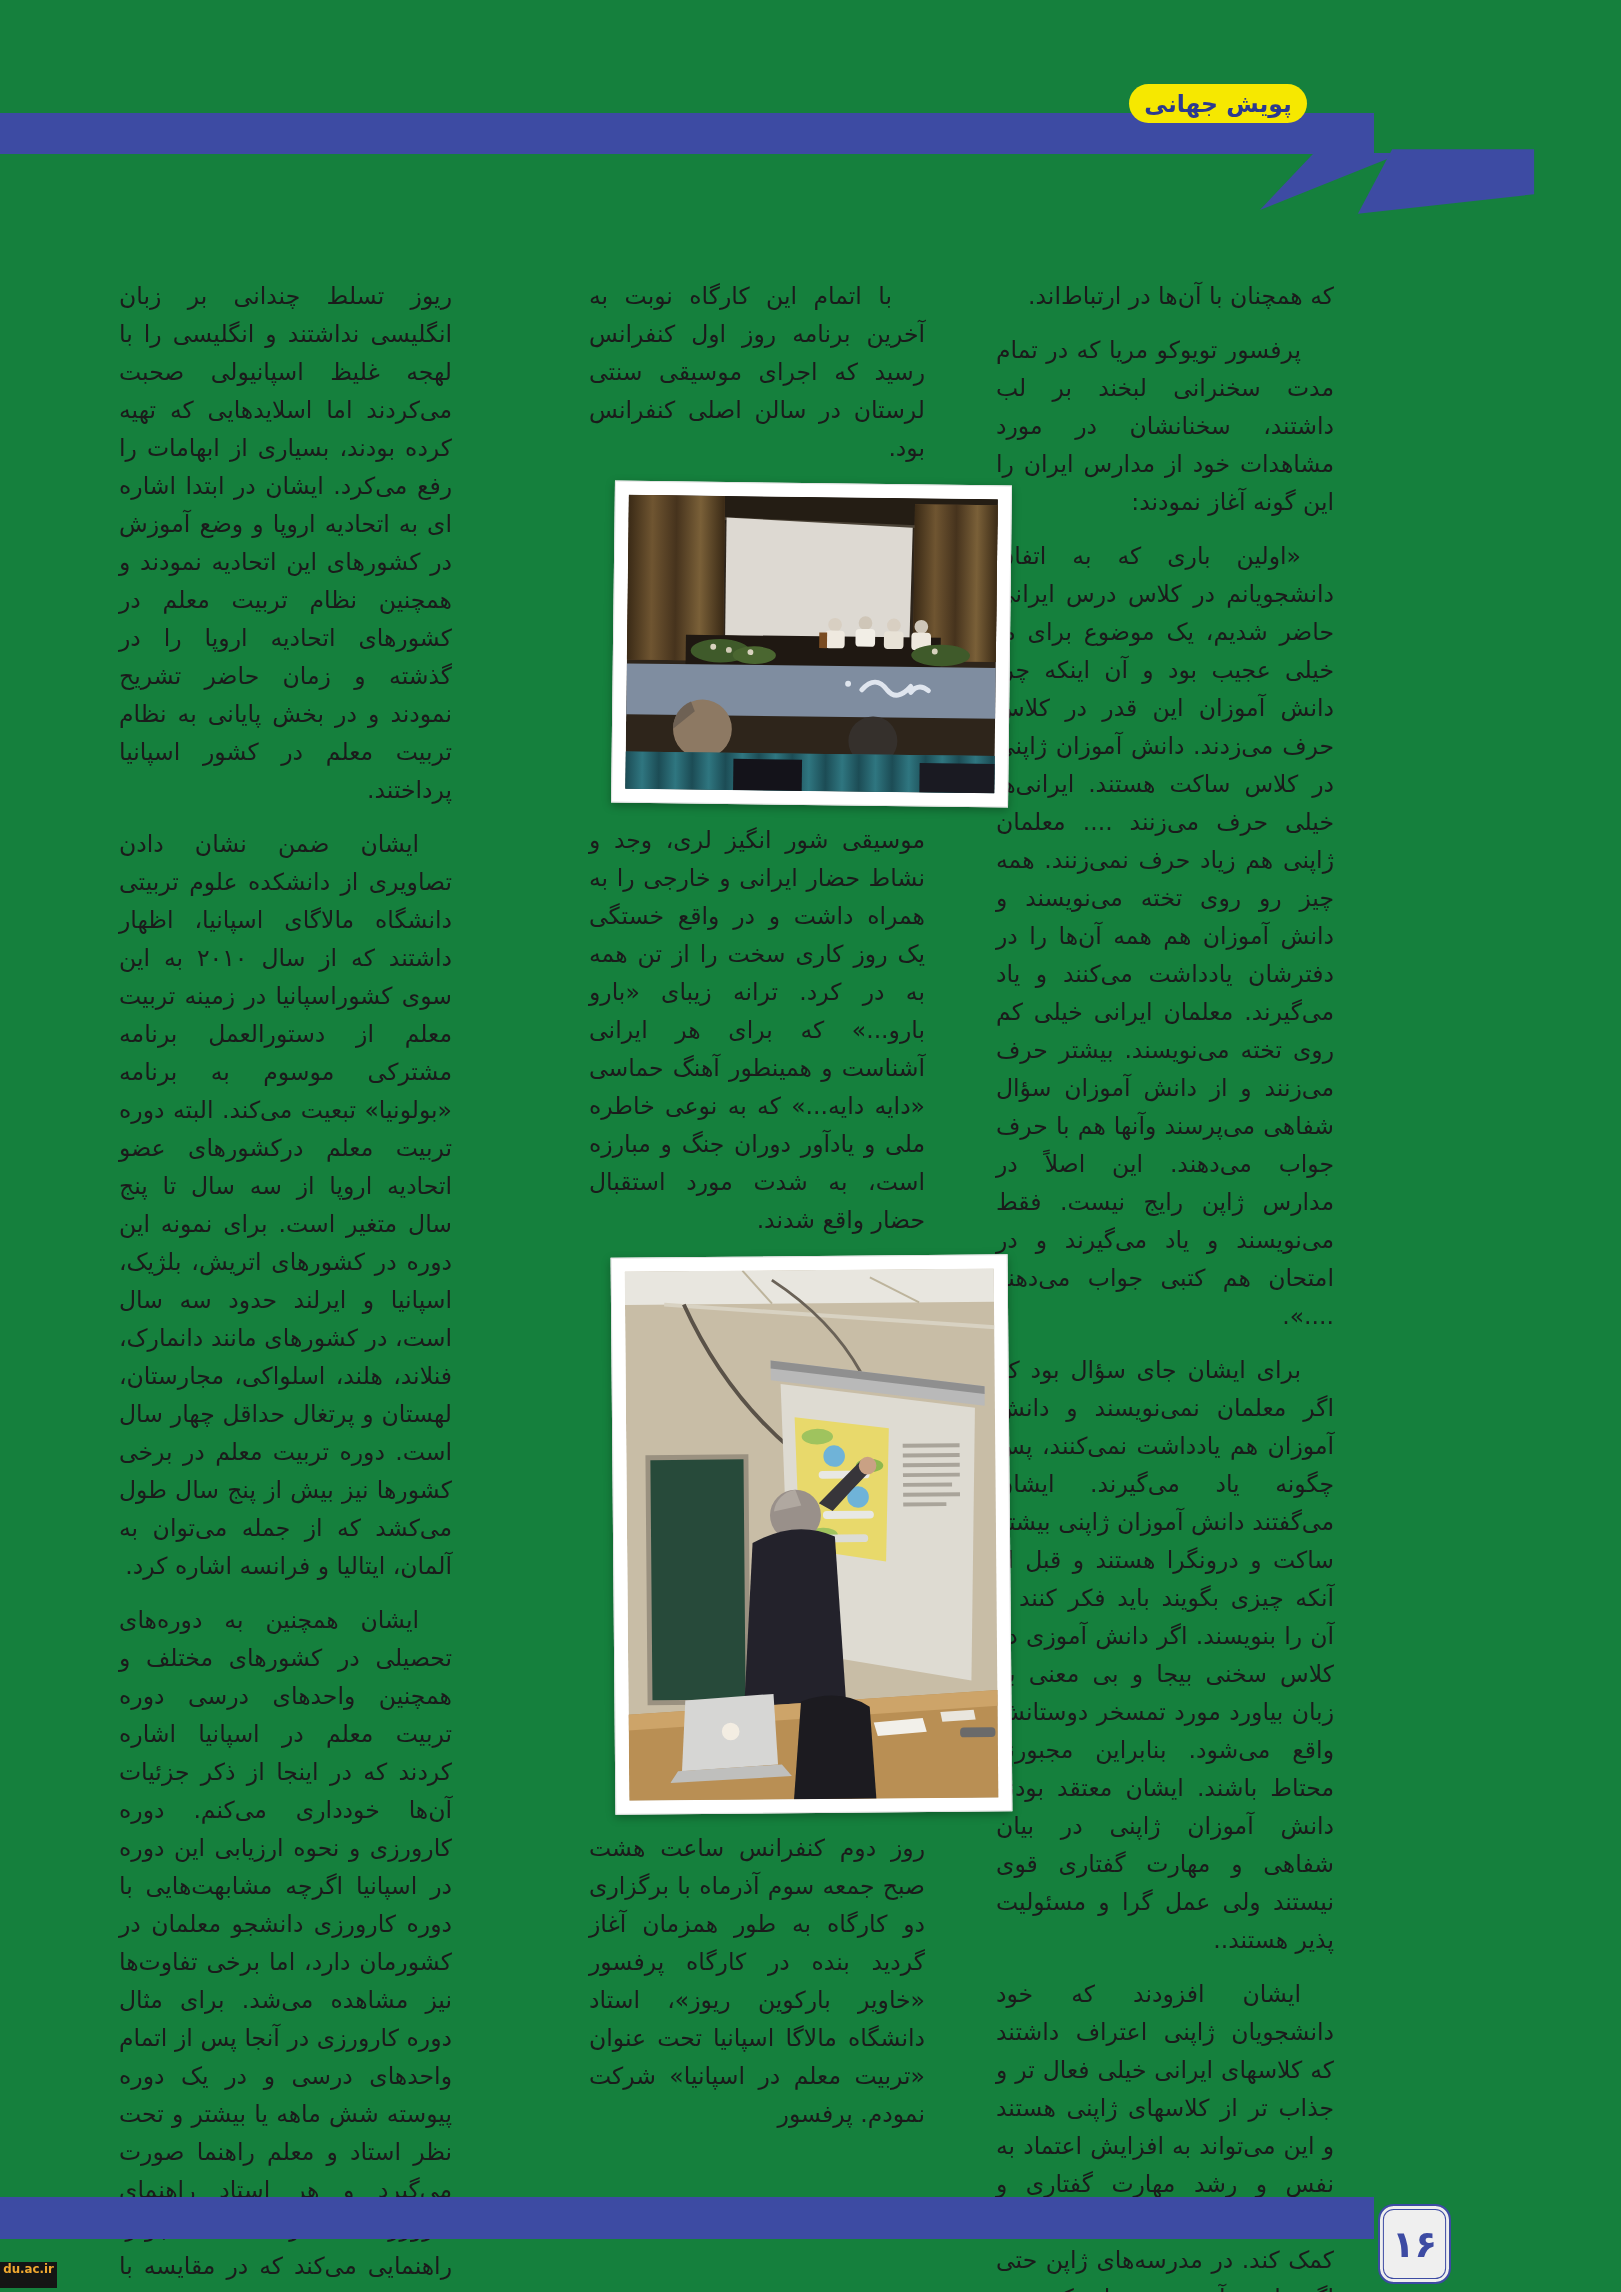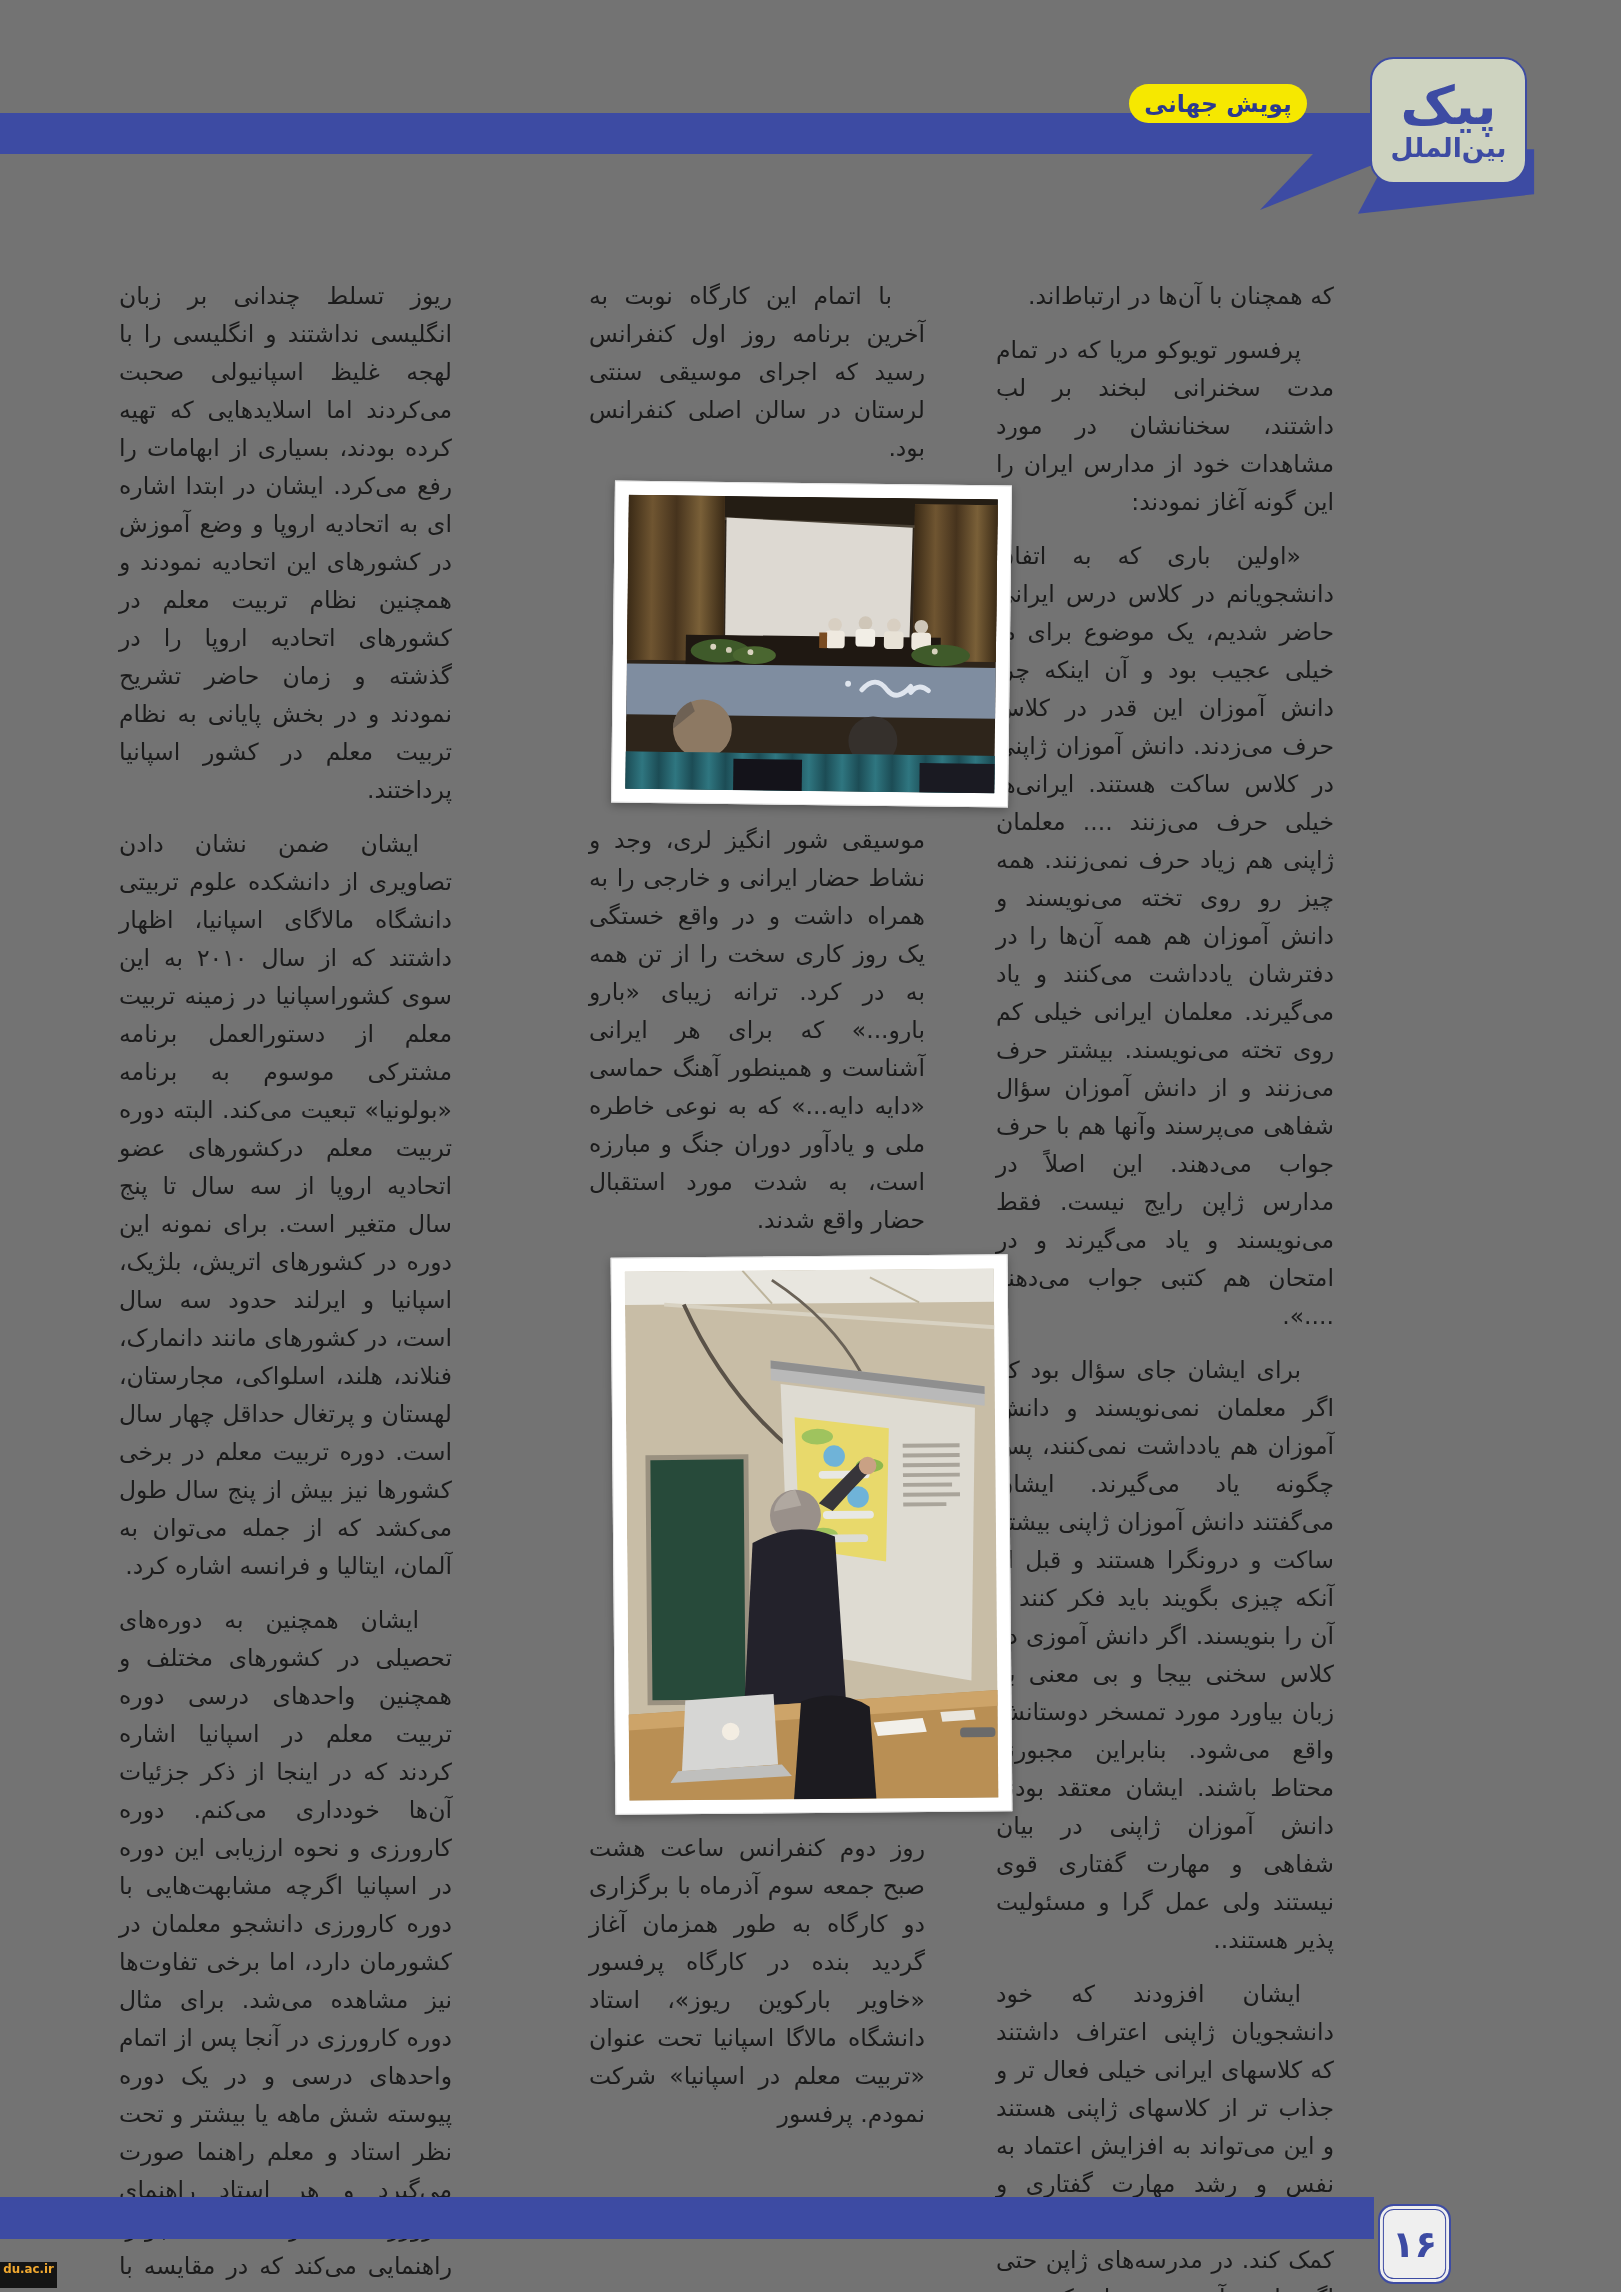--- a/index.html
+++ b/index.html
@@ -1,17 +1,17 @@
 <!DOCTYPE html>
 <html lang="fa" dir="rtl"><head>
 <meta charset="utf-8">
 <style>
   html,body{margin:0;padding:0;background:#ffffff;}
   .page{
-    position:relative;width:1621px;height:2293px;background:#737373;overflow:hidden;
+    position:relative;width:1621px;height:2293px;background:#15803d;overflow:hidden;
     font-family:"DejaVu Sans",sans-serif;direction:rtl;
   }
   
   .top-band{position:absolute;left:0;top:113px;width:1374px;height:41px;background:#3d4ba3;}
   .band-swoosh{position:absolute;left:1255px;top:153px;width:157px;height:59px;}
   .logo-tail{position:absolute;left:1353px;top:147px;width:186px;height:69px;}
   .section-pill{
     position:absolute;left:1129px;top:84px;width:178px;height:39px;border-radius:19.6px;
     background:#f6e800;display:flex;align-items:center;justify-content:center;
   }
@@ -62,24 +62,20 @@
 
   <div class="top-band"></div>
   <svg class="band-swoosh" viewBox="0 0 160 60">
     <polygon points="60,0 150,0 5,58" fill="#3d4ba3"></polygon>
   </svg>
   <svg class="logo-tail" viewBox="0 0 190 70">
     <polygon points="40,2 185,2 185,48 5,68" fill="#3d4ba3"></polygon>
   </svg>
   <div class="section-pill">
     <span>پویش جهانی</span>
-  </div>
-  <div class="logo-box">
-    <span class="l1">پیک</span>
-    <span class="l2">بین‌الملل</span>
   </div>
 
   <section class="col col-right">
     <p class="cont">که همچنان با آن‌ها در ارتباط‌اند.</p>
     <p>پرفسور تویوکو مریا که در تمام مدت سخنرانی لبخند بر لب داشتند، سخنانشان در مورد مشاهدات خود از مدارس ایران را این گونه آغاز نمودند:</p>
     <p>«اولین باری که به اتفاق دانشجویانم در کلاس درس ایرانی حاضر شدیم، یک موضوع برای ما خیلی عجیب بود و آن اینکه چرا دانش آموزان این قدر در کلاس حرف می‌زدند. دانش آموزان ژاپنی در کلاس ساکت هستند. ایرانی‌ها خیلی حرف می‌زنند .... معلمان ژاپنی هم زیاد حرف نمی‌زنند. همه چیز رو روی تخته می‌نویسند و دانش آموزان هم همه آن‌ها را در دفترشان یادداشت می‌کنند و یاد می‌گیرند. معلمان ایرانی خیلی کم روی تخته می‌نویسند. بیشتر حرف می‌زنند و از دانش آموزان سؤال شفاهی می‌پرسند وآنها هم با حرف جواب می‌دهند. این اصلاً در مدارس ژاپن رایج نیست. فقط می‌نویسند و یاد می‌گیرند و در امتحان هم کتبی جواب می‌دهند ....».</p>
     <p>برای ایشان جای سؤال بود که اگر معلمان نمی‌نویسند و دانش آموزان هم یادداشت نمی‌کنند، پس چگونه یاد می‌گیرند. ایشان می‌گفتند دانش آموزان ژاپنی بیشتر ساکت و درونگرا هستند و قبل از آنکه چیزی بگویند باید فکر کنند و آن را بنویسند. اگر دانش آموزی در کلاس سخنی بیجا و بی معنی بر زبان بیاورد مورد تمسخر دوستانش واقع می‌شود. بنابراین مجبورند محتاط باشند. ایشان معتقد بودند دانش آموزان ژاپنی در بیان شفاهی و مهارت گفتاری قوی نیستند ولی عمل گرا و مسئولیت پذیر هستند..</p>
     <p>ایشان افزودند که خود دانشجویان ژاپنی اعتراف داشتند که کلاسهای ایرانی خیلی فعال تر و جذاب تر از کلاسهای ژاپنی هستند و این می‌تواند به افزایش اعتماد به نفس و رشد مهارت گفتاری و ارتباط کلامی دانش آموزان ایرانی کمک کند. در مدرسه‌های ژاپن حتی اگر دانش آموزی بعد از یک سفر علمی یا اردوی تفریحی بخواهد نظر یا احساس خود را نسبت به آن بیان کند، بازهم باید آن را بنویسد. این روش اگرچه معایب زیادی دارد، می‌تواند به رشد مهارت نگارش و همچنین سنجیده سخن گفتن کمک نماید.</p>
 
   </section>

